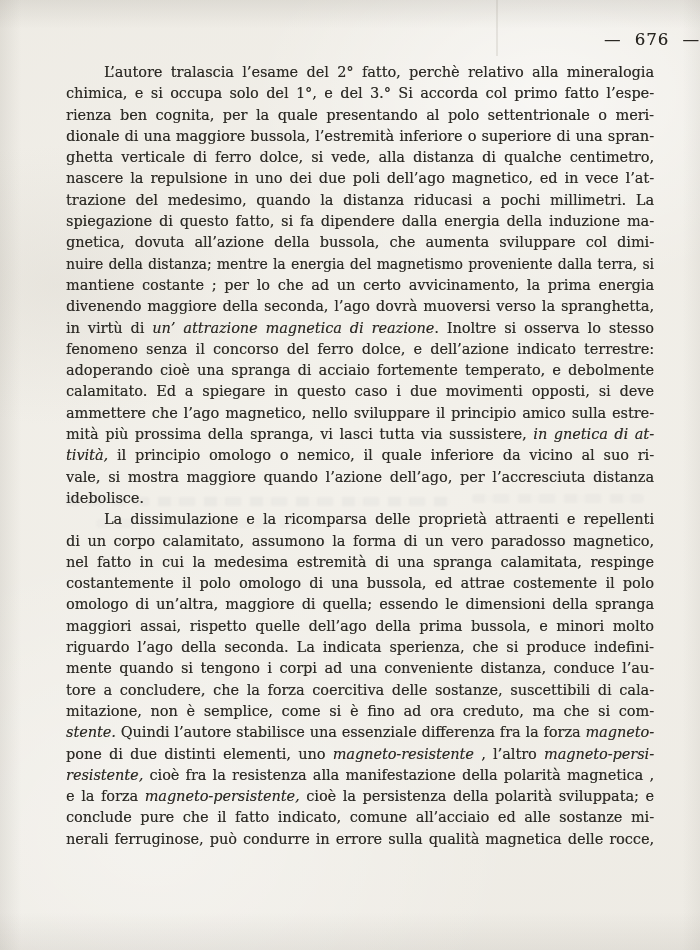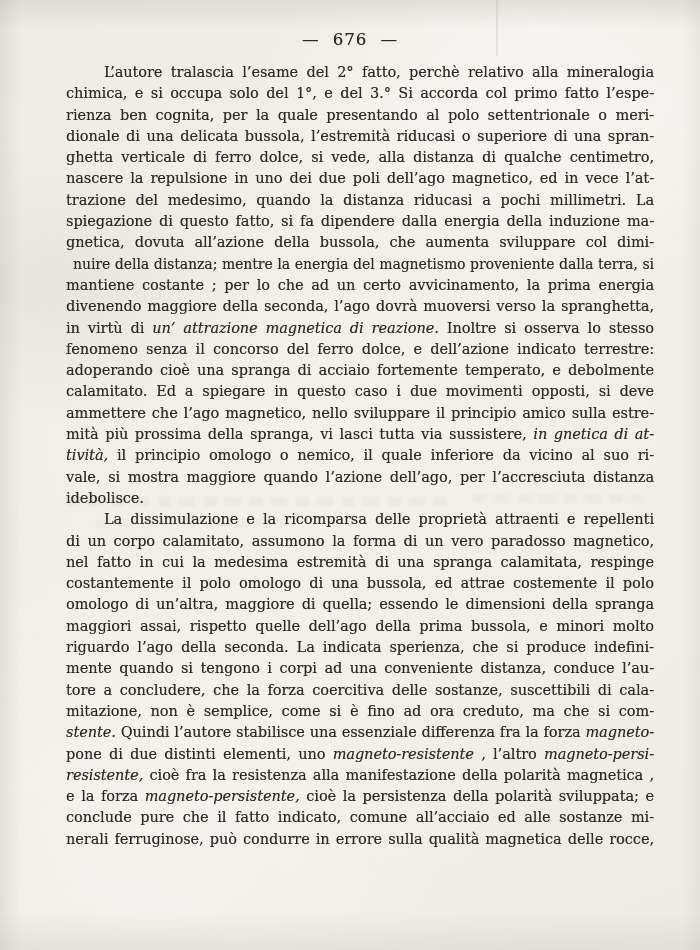--- a/index.html
+++ b/index.html
@@ -21,21 +21,21 @@
   .vignette {
     position:absolute; inset:0; pointer-events:none;
     background:
       linear-gradient(90deg,  rgba(120,115,105,0.12), rgba(120,115,105,0) 3%),
       linear-gradient(270deg, rgba(120,115,105,0.08), rgba(120,115,105,0) 2.5%),
       linear-gradient(0deg,   rgba(120,115,105,0.10), rgba(120,115,105,0) 4%),
       linear-gradient(180deg, rgba(120,115,105,0.14), rgba(120,115,105,0) 3%);
   }
   .running-head {
     position:absolute; top:30px; left:0; width:100%;
-    text-align:center; font-size:16.5px; letter-spacing:1px; word-spacing:7px;
+    text-align:right; font-size:16.5px; letter-spacing:1px; word-spacing:7px;
     color:#26241f; text-shadow:0.3px 0 0 rgba(38,36,31,0.55);
   }
   .text-block {
     position:absolute; left:66px; top:62px; width:588px;
     text-shadow:0.3px 0 0 rgba(43,41,36,0.5);
   }
   .line {
     height:21.3px; line-height:21.3px; font-size:14.4px;
     text-align:justify; text-align-last:justify;
     overflow:hidden; hyphens:none; color:#2b2924;
@@ -62,27 +62,27 @@
   <div class="vignette"></div>
   <div class="crease" style="left:496px; top:0; height:56px;"></div>
 
   <div class="running-head">— 676 —</div>
 
   <div class="text-block">
       <div>
         <div class="line ind"><span>L’autore tralascia l’esame del 2° fatto, perchè relativo alla mineralogia</span></div>
         <div class="line"><span>chimica, e si occupa solo del 1°, e del 3.° Si accorda col primo fatto l’espe-</span></div>
         <div class="line"><span>rienza ben cognita, per la quale presentando al polo settentrionale o meri-</span></div>
-        <div class="line"><span>dionale di una delicata bussola, l’estremità riducasi o superiore di una spran-</span></div>
+        <div class="line"><span>dionale di una maggiore bussola, l’estremità inferiore o superiore di una spran-</span></div>
         <div class="line"><span>ghetta verticale di ferro dolce, si vede, alla distanza di qualche centimetro,</span></div>
         <div class="line"><span>nascere la repulsione in uno dei due poli dell’ago magnetico, ed in vece l’at-</span></div>
         <div class="line"><span>trazione del medesimo, quando la distanza riducasi a pochi millimetri. La</span></div>
         <div class="line"><span>spiegazione di questo fatto, si fa dipendere dalla energia della induzione ma-</span></div>
         <div class="line"><span>gnetica, dovuta all’azione della bussola, che aumenta sviluppare col dimi-</span></div>
-        <div class="line" style="font-size: 13.9px; margin-left: 7px;"><span>nuire della distanza; mentre la energia del magnetismo proveniente dalla terra, si</span></div>
+        <div class="line" style="font-size: 13.9px;"><span>nuire della distanza; mentre la energia del magnetismo proveniente dalla terra, si</span></div>
         <div class="line"><span>mantiene costante ; per lo che ad un certo avvicinamento, la prima energia</span></div>
         <div class="line"><span>divenendo maggiore della seconda, l’ago dovrà muoversi verso la spranghetta,</span></div>
         <div class="line"><span>in virtù di </span><span class="it">un’ attrazione magnetica di reazione</span><span>. Inoltre si osserva lo stesso</span></div>
         <div class="line"><span>fenomeno senza il concorso del ferro dolce, e dell’azione indicato terrestre:</span></div>
         <div class="line"><span>adoperando cioè una spranga di acciaio fortemente temperato, e debolmente</span></div>
         <div class="line"><span>calamitato. Ed a spiegare in questo caso i due movimenti opposti, si deve</span></div>
         <div class="line"><span>ammettere che l’ago magnetico, nello sviluppare il principio amico sulla estre-</span></div>
         <div class="line"><span>mità più prossima della spranga, vi lasci tutta via sussistere, </span><span class="it">in gnetica di at-</span></div>
         <div class="line"><span class="it">tività,</span><span> il principio omologo o nemico, il quale inferiore da vicino al suo ri-</span></div>
         <div class="line"><span>vale, si mostra maggiore quando l’azione dell’ago, per l’accresciuta distanza</span></div>

